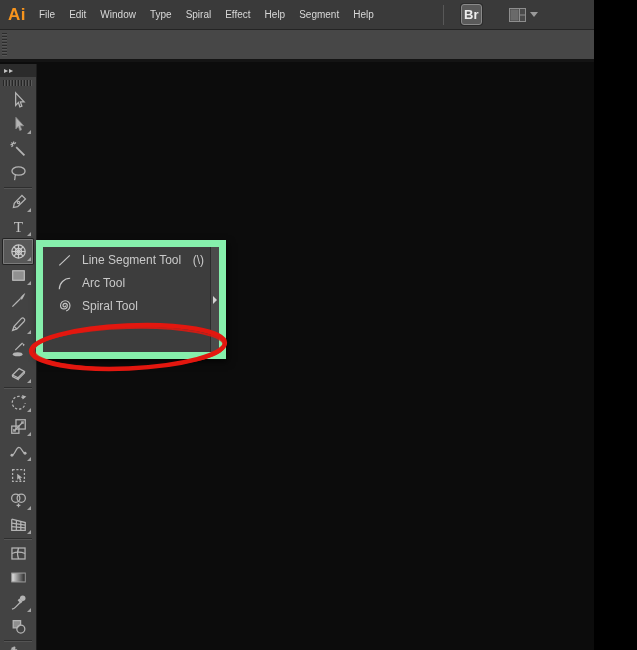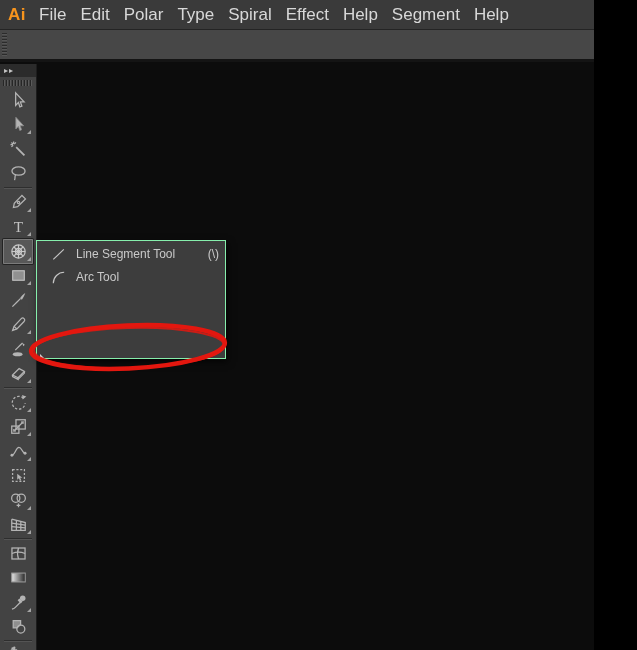--- a/index.html
+++ b/index.html
@@ -3,21 +3,21 @@
 <meta charset="utf-8">
 <style>
   html,body{margin:0;padding:0;background:#000;}
   .app{position:relative;width:594px;height:650px;overflow:hidden;background:#0c0c0c;
        font-family:"Liberation Sans",sans-serif;-webkit-font-smoothing:antialiased;}
 
   
   .menubar{height:29px;background:#3a3a3a;border-bottom:1px solid #242424;
            display:flex;align-items:center;padding-left:8px;}
   .logo{color:#f7941d;font-weight:bold;font-size:17px;margin-right:6px;letter-spacing:0.5px;}
-  .menu-item{color:#d8d8d8;font-size:17px;padding:0 7px;line-height:29px;cursor:default;}
+  .menu-item{color:#d8d8d8;font-size:10px;padding:0 7px;line-height:29px;cursor:default;}
   .mb-sep{width:1px;height:20px;background:#585858;margin-left:62px;margin-right:17px;}
   .bridge-btn{width:19px;height:19px;background:#5a5a5a;border:1px solid #8a8a8a;
               border-radius:3px;color:#ececec;font-size:13px;font-weight:bold;
               display:flex;align-items:center;justify-content:center;box-shadow:0 0 0 1px #2c2c2c;}
   .ws-btn{display:flex;align-items:center;margin-left:27px;gap:4px;}
   .caret-down{width:0;height:0;border-left:4px solid transparent;border-right:4px solid transparent;
               border-top:5px solid #9a9a9a;}
 
   
   .optionsbar{height:29px;background:#474747;border-bottom:3px solid #141414;position:relative;}
@@ -40,22 +40,22 @@
   .tool{position:relative;width:30px;height:24.5px;display:flex;align-items:center;
         justify-content:center;flex:none;cursor:pointer;}
   .tool svg{width:19px;height:19px;display:block;}
   .tool.pressed{background:#585858;box-shadow:inset 0 0 0 1px #7b7b7b,0 0 0 1px #232323;border-radius:1px;}
   .corner{position:absolute;right:2px;bottom:3px;width:0;height:0;border-style:solid;
           border-width:0 0 4px 4px;border-color:transparent transparent #a4a4a4 transparent;}
   .tool-sep{width:28px;height:1px;background:#2e2e2e;border-bottom:1px solid #545454;margin:1px 0;flex:none;}
 
   
   .flyout{position:absolute;left:36px;top:178px;width:190px;height:119px;display:flex;
-          background:#3d3d3d;border:1px solid #86efac;box-shadow:2px 3px 7px rgba(0,0,0,.65);
-          box-sizing:border-box;flex-direction:column;}
+          background:#3d3d3d;border:7px solid #86efac;box-shadow:2px 3px 7px rgba(0,0,0,.65);
+          box-sizing:border-box;}
   .flyout-body{flex:1;padding:2px 0;}
   .menu-row{position:relative;height:22.8px;display:flex;align-items:center;
             padding:0 6px 0 4px;color:#c9c9c9;font-size:12px;cursor:pointer;}
   .menu-row svg{width:17px;height:17px;margin:0 9px 0 9px;flex:none;}
   .menu-label{white-space:nowrap;}
   .menu-shortcut{margin-left:auto;padding-left:8px;color:#c9c9c9;}
   .sel-marker{position:absolute;left:1px;top:50%;transform:translateY(-50%);width:0;height:0;
               border-top:4px solid transparent;border-bottom:4px solid transparent;
               border-right:5px solid #bdbdbd;}
   .tear-strip{width:8px;background:#4b4b4b;border-left:1px solid #2c2c2c;position:relative;cursor:pointer;}
@@ -68,21 +68,21 @@
 </style>
 </head>
 <body>
 
 <div class="app">
 
   <div class="menubar">
     <span class="logo">Ai</span>
     <span class="menu-item">File</span>
     <span class="menu-item">Edit</span>
-    <span class="menu-item">Polar</span>
+    <span class="menu-item">Window</span>
     <span class="menu-item">Type</span>
     <span class="menu-item">Spiral</span>
     <span class="menu-item">Effect</span>
     <span class="menu-item">Help</span>
     <span class="menu-item">Segment</span>
     <span class="menu-item">Help</span>
     <span class="mb-sep"></span>
     <span class="bridge-btn">Br</span>
     <span class="ws-btn">
       <svg width="17" height="14" viewBox="0 0 17 14">
@@ -339,20 +339,27 @@
             <span class="menu-label">Line Segment Tool</span>
             <span class="menu-shortcut">(\)</span>
           </div>
           <div class="menu-row">
             <svg viewBox="0 0 18 18">
               <path d="M3.5 15 A11.5 11.5 0 0 1 15 3.5" stroke="#c6c6c6" fill="none" stroke-width="1.2"></path>
             </svg>
             <span class="menu-label">Arc Tool</span>
             <span class="menu-shortcut"></span>
           </div>
+          <div class="menu-row">
+            <svg viewBox="0 0 18 18">
+              <path d="M10.4 9 a1.5 1.5 0 0 1 -3 0 a2.3 2.3 0 0 1 4.6 0 a3.6 3.6 0 0 1 -7.2 0 a5 5 0 0 1 10 0 a6.5 6.5 0 0 1 -4 5.8" stroke="#c6c6c6" fill="none" stroke-width="1.2"></path>
+            </svg>
+            <span class="menu-label">Spiral Tool</span>
+            <span class="menu-shortcut"></span>
+          </div>
         </div>
       <div class="tear-strip">
         <i class="tear-arrow"></i>
       </div>
     </div>
 
     <svg class="annotation-svg" width="637" height="588">
       <ellipse cx="128" cy="285" rx="97" ry="21.5" fill="none" stroke-width="4.5" transform="rotate(-2.5 128 285)" stroke="#e3170f"></ellipse>
       <ellipse cx="129" cy="286" rx="95" ry="20" fill="none" stroke-width="2" opacity="0.85" transform="rotate(-1.5 129 286)" stroke="#e3170f"></ellipse>
     </svg>

